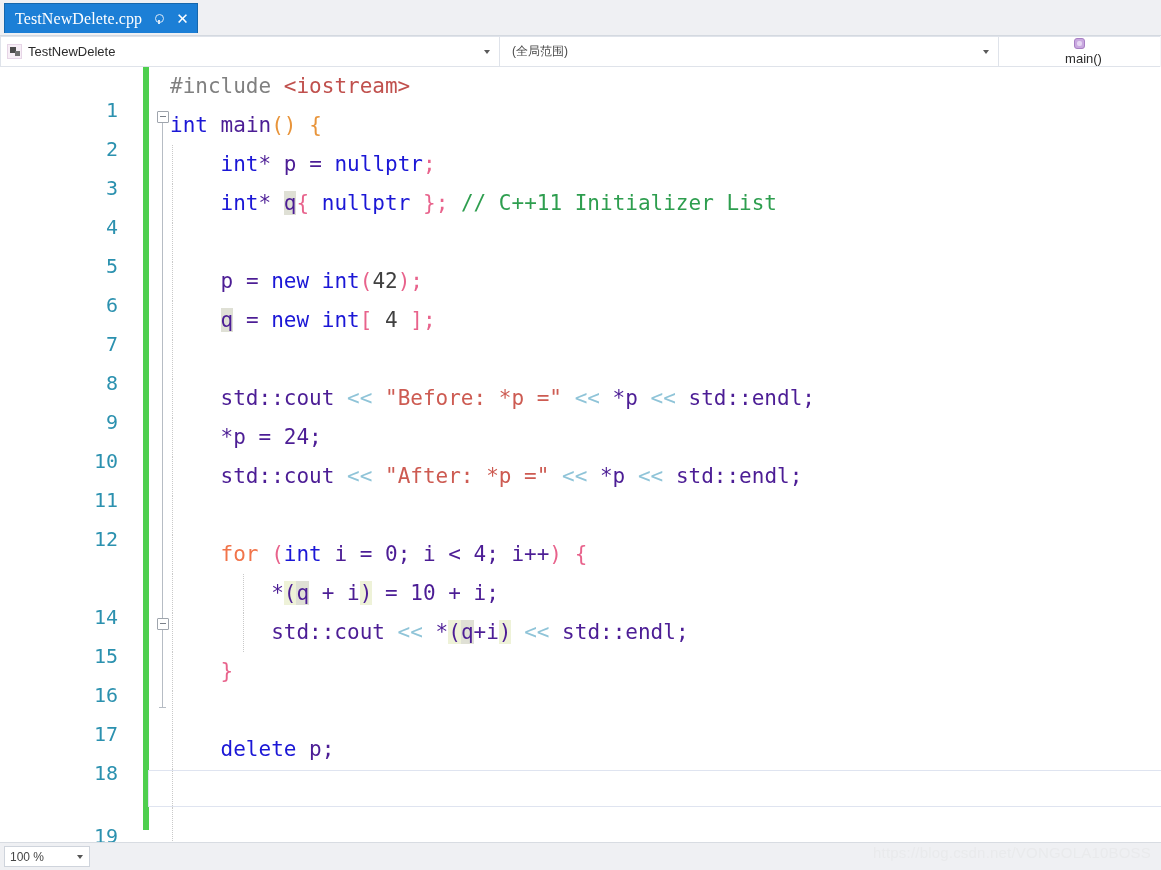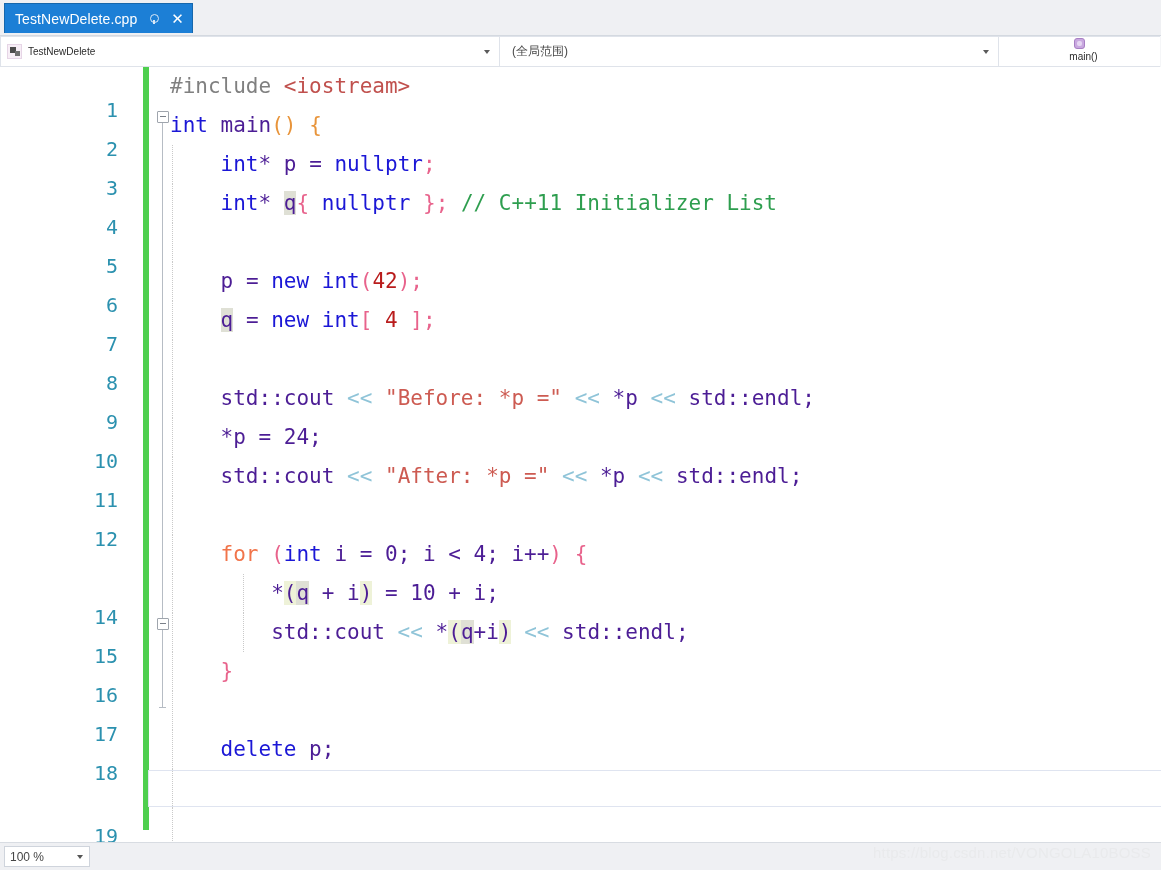--- a/index.html
+++ b/index.html
@@ -23,22 +23,22 @@
   .tab-active{
     position:absolute;left:4px;top:3px;height:30px;
     background:#1c7fd6;
     border:1px solid #1667ac;
     border-bottom:none;
     display:flex;align-items:center;
     padding:0 8px 0 10px;
     box-sizing:border-box;
   }
   .tab-title{
-    color:#ffffff;font-size:14px;letter-spacing:.1px;
-    font-family:Liberation Sans, sans-serif;
+    color:#ffffff;font-size:16px;letter-spacing:.1px;
+    font-family:Liberation Serif, serif;
     white-space:nowrap;
   }
   .tab-pin{
     margin-left:10px;width:13px;height:13px;position:relative;
   }
   .tab-pin:before{
     content:"";position:absolute;left:3px;top:2px;width:7px;height:7px;
     border:1.5px solid #dbe9f7;border-radius:50%;
   }
   .tab-pin:after{
@@ -60,21 +60,21 @@
     border:1px solid #dfe3ea;
     box-sizing:border-box;
     display:flex;align-items:center;
     position:relative;
     height:31px;
   }
   #nav-project{width:500px;padding-left:6px;}
   #nav-scope{width:500px;padding-left:12px;margin-left:-1px;}
   #nav-member{width:162px;padding-left:8px;margin-left:-1px;border-right:none;flex-direction:column;}
   .nav-text{
-    font-size:10px;color:#2b2b2b;
+    font-size:13px;color:#2b2b2b;
     font-family:"Liberation Sans",sans-serif;
     white-space:nowrap;overflow:hidden;
   }
   .nav-text.scope{color:#4a4a4a;font-size:12px;}
   .nav-caret{
     position:absolute;right:9px;top:50%;margin-top:-2px;
     width:0;height:0;
     border-left:3.5px solid transparent;
     border-right:3.5px solid transparent;
     border-top:4px solid #5a5a5a;
@@ -182,21 +182,21 @@
   .t-pre{color:#808080;}
   .t-inc{color:#c0504d;}
   .t-kw{color:#1b17d6;}
   .t-ident{color:#4c1d95;}
   .t-paren{color:#e8638c;}
   .t-brace-orange{color:#e8943a;}
   .t-ctrl{color:#f1744a;}
   .t-str{color:#cd5b52;}
   .t-op{color:#8fc4d8;}
   .t-cmt{color:#2e9e4f;}
-  .t-num{color:#b91c1c;}
+  .t-num{color:#404040;}
 
   .hl-ref{background:#dfe0d5;}
   .hl-paren{background:#eef2d8;}
 
   
   #status-bar{
     position:absolute;left:0;top:842px;width:1161px;height:28px;
     background:#eff0f3;
     border-top:1px solid #d8dce2;
   }

